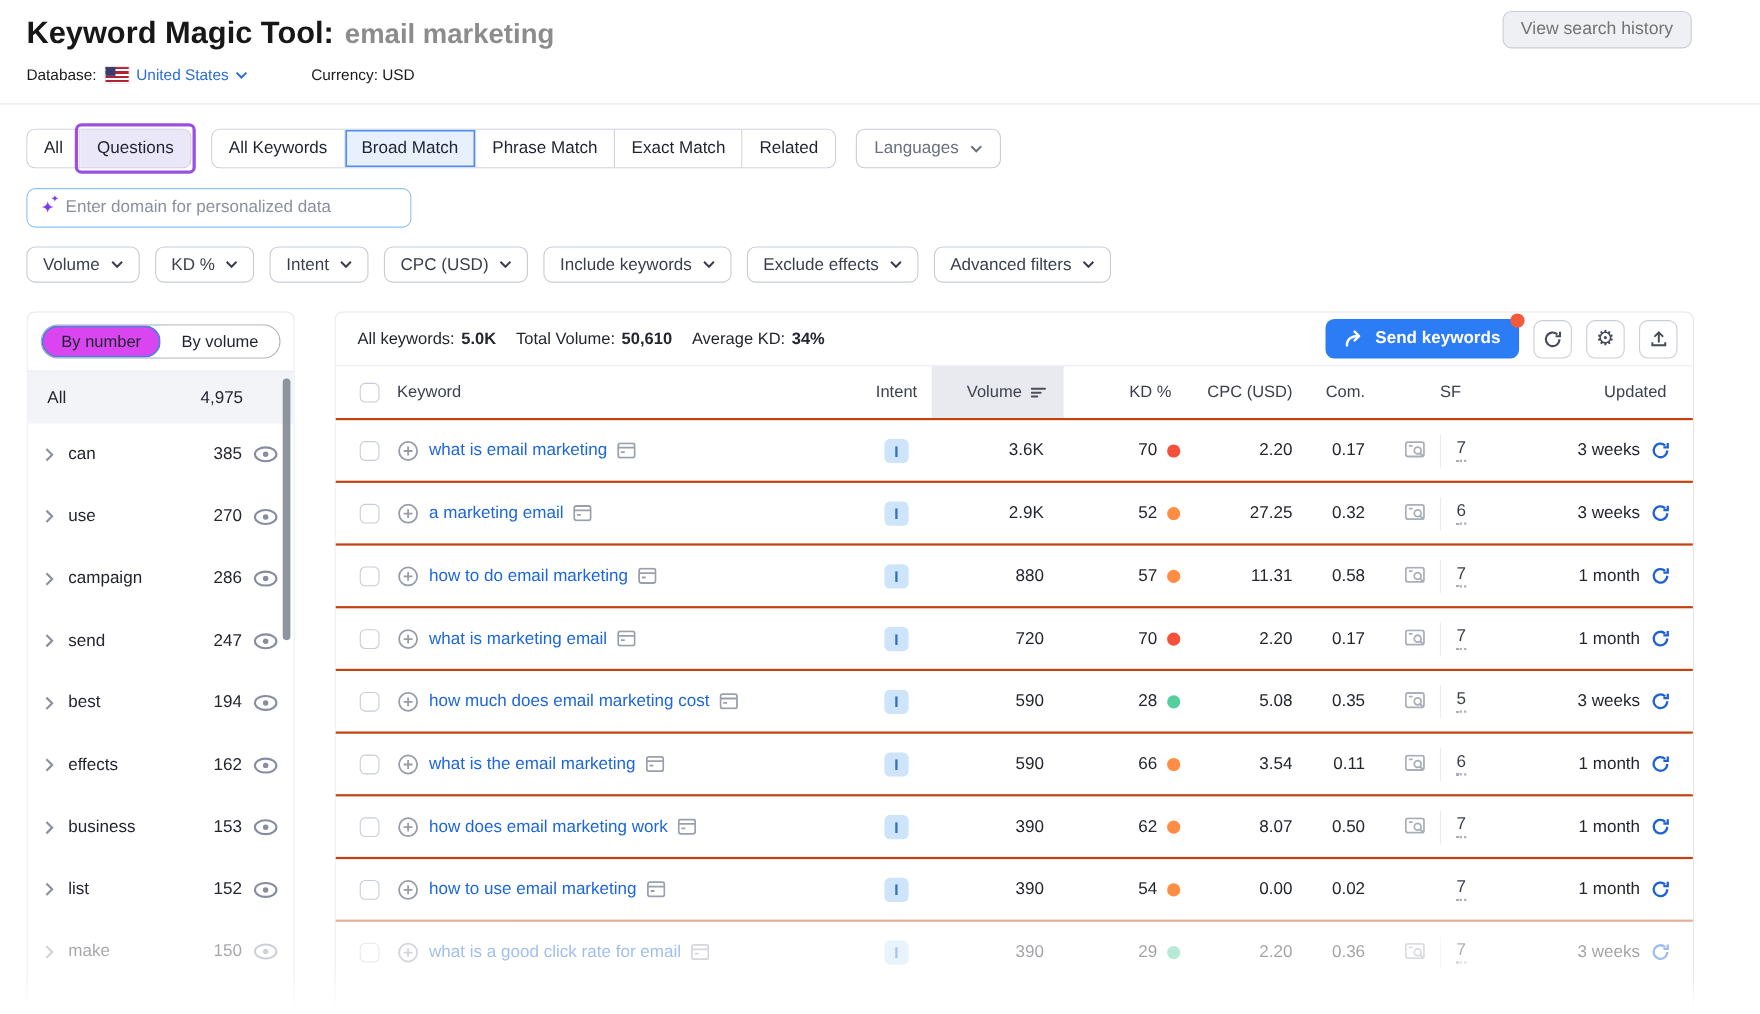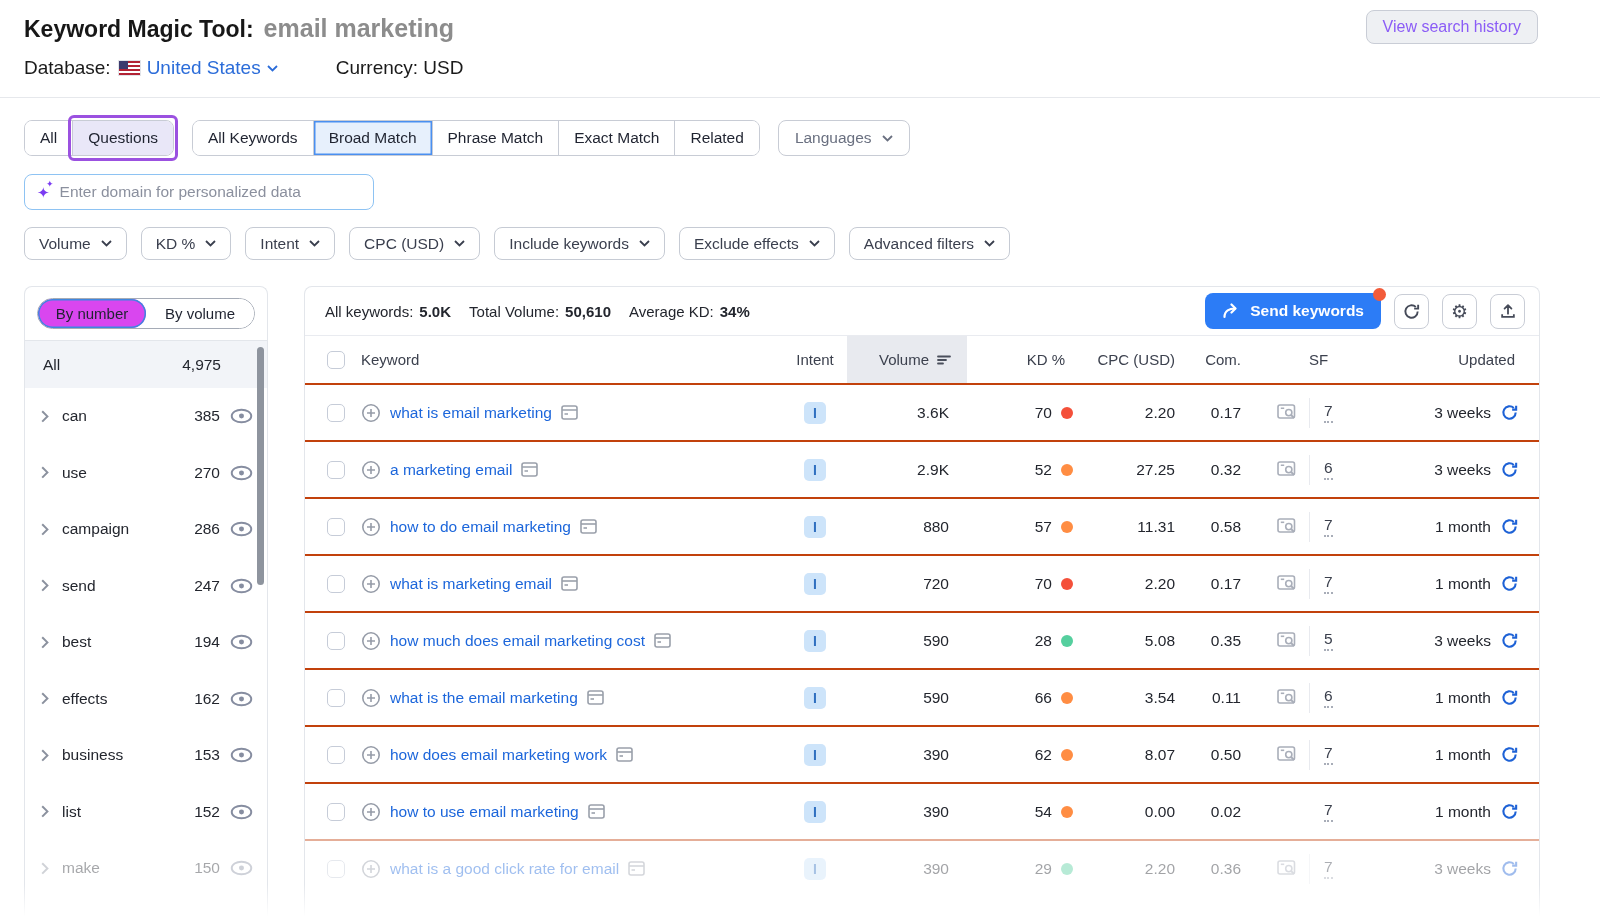--- a/index.html
+++ b/index.html
@@ -3,26 +3,26 @@
 <meta charset="utf-8">
 <style>
   * { margin:0; padding:0; box-sizing:border-box; }
   html,body { width:1600px; height:922px; overflow:hidden; background:#fff;
     font-family:"Liberation Sans", sans-serif; color:#23262e; }
   body { position:relative; }
 
   
   .page-header { padding:14px 62px 0 24px; position:relative; }
   .title-row { display:flex; align-items:baseline; gap:10px; }
-  .page-title { font-size:23px; font-weight:700; color:#171717; }
+  .page-title { font-size:28px; font-weight:700; color:#171717; }
   .page-query { font-size:25px; font-weight:700; color:#8c8c8c; }
   .hist-btn { position:absolute; right:62px; top:10px; background:#eef0f3;
     border:1px solid #c9cdd6; border-radius:8px; padding:7px 16px; font-size:16px;
-    color:#8b5cf6; cursor:pointer; }
-  .db-row { display:flex; align-items:center; margin-top:14px; font-size:19px; padding-bottom:18px; }
+    color:#737373; cursor:pointer; }
+  .db-row { display:flex; align-items:center; margin-top:14px; font-size:14px; padding-bottom:18px; }
   .db-label { color:#1a1a1a; }
   .flag-us { display:inline-block; width:21px; height:14px; margin:0 7px 0 8px;
     background:
       linear-gradient(#3c3b6e,#3c3b6e) 0 0/9px 8px no-repeat,
       repeating-linear-gradient(to bottom,#b22234 0 2px,#ffffff 2px 4px);
     box-shadow:0 0 0 1px #e2e4e9; }
   .db-link { color:#2b6cd9; display:inline-flex; align-items:center; gap:6px; cursor:pointer; }
   .currency { margin-left:58px; color:#1a1a1a; }
   .header-divider { border:none; border-top:1px solid #e6e8ec; margin-top:0; }
 

